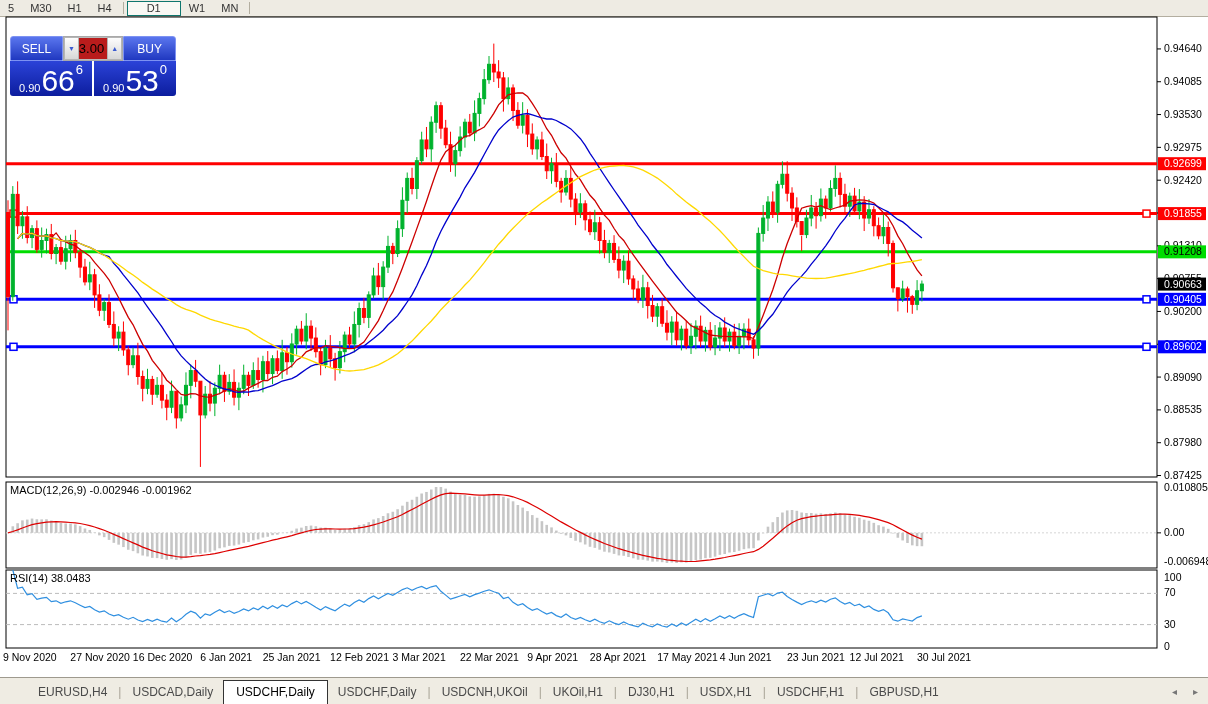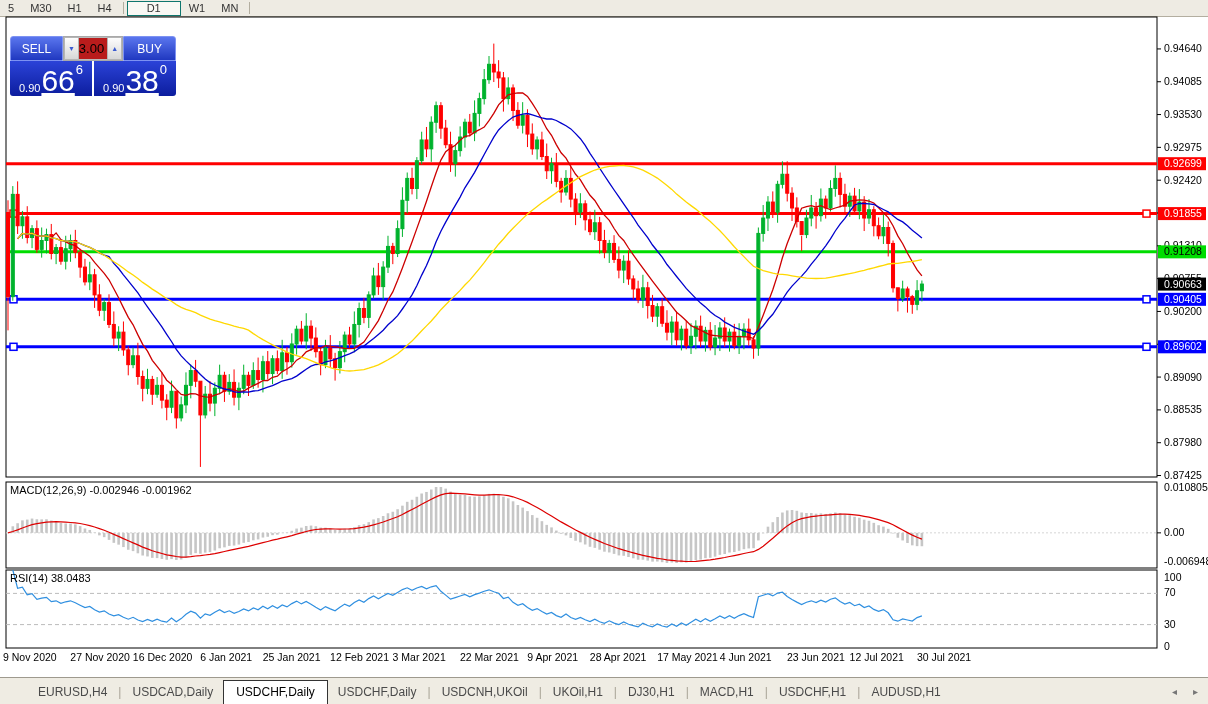--- a/index.html
+++ b/index.html
@@ -28,21 +28,21 @@
   .spin{width:15px;background:linear-gradient(#fdfdfd,#d7d7d7);border:1px solid #b5b5b5;color:#3b5bd0;
     font-size:7px;display:flex;align-items:center;justify-content:center;box-sizing:border-box;}
   #vol-field{flex:1;background:#b91c1c;color:#000;font-size:13px;display:flex;align-items:center;
     justify-content:flex-end;padding-right:3px;border-top:1px solid #bbb;border-bottom:1px solid #bbb;}
   #trade .row2{display:flex;height:35px;gap:2px;}
   .price-half{flex:1;background:linear-gradient(180deg,#2b43d8,#0c1d9e);color:#fff;display:flex;
     align-items:flex-end;justify-content:center;padding-bottom:2px;}
   .price-half.sell{border-radius:0 0 0 3px;}
   .price-half.buy{border-radius:0 0 3px 0;}
   .p-small{font-size:11px;font-weight:normal;}
-  .p-big{font-size:30px;line-height:26px;margin:0 1px;text-decoration:underline;}
+  .p-big{font-size:30px;line-height:26px;margin:0 1px;}
   .p-sup{font-size:13px;align-self:flex-start;margin-top:1px;}
 
   
   #tabbar{position:absolute;left:0;top:677px;width:1208px;height:27px;background:#efece3;
     border-top:1px solid #9e9a8e;display:flex;align-items:center;font-size:12px;color:#4a4a4a;}
   #tabbar .lead{width:28px;}
   .tab{padding:3px 10px;cursor:default;white-space:nowrap;text-align:right;}
   .tab.active{background:#fff;color:#000;border:1px solid #333;border-bottom:none;padding:4px 12px 6px 12px;margin-bottom:-1px;}
   .tab-sep{color:#a8a396;margin:0 1px;}
   #tab-nav{margin-left:auto;margin-right:10px;color:#777;font-size:10px;display:flex;gap:16px;}
@@ -740,45 +740,45 @@
       <div class="tbtn buy">BUY</div>
     </div>
     <div class="row2">
       <div class="price-half sell">
         <span class="p-small">0.90</span>
         <span class="p-big">66</span>
         <span class="p-sup">6</span>
       </div>
       <div class="price-half buy">
         <span class="p-small">0.90</span>
-        <span class="p-big">38</span>
+        <span class="p-big">53</span>
         <span class="p-sup">0</span>
       </div>
     </div>
   </div>
 
   <div id="tabbar">
     <div class="lead"></div>
     <div id="tabs-holder" style="display:flex;align-items:center;">
         <div class="tab">EURUSD,H4</div>
         <span class="tab-sep">|</span>
         <div class="tab">USDCAD,Daily</div>
         <div class="tab active">USDCHF,Daily</div>
         <div class="tab">USDCHF,Daily</div>
         <span class="tab-sep">|</span>
         <div class="tab">USDCNH,UKOil</div>
         <span class="tab-sep">|</span>
         <div class="tab">UKOil,H1</div>
         <span class="tab-sep">|</span>
         <div class="tab">DJ30,H1</div>
         <span class="tab-sep">|</span>
-        <div class="tab">MACD,H1</div>
+        <div class="tab">USDX,H1</div>
         <span class="tab-sep">|</span>
         <div class="tab">USDCHF,H1</div>
         <span class="tab-sep">|</span>
-        <div class="tab">AUDUSD,H1</div>
+        <div class="tab">GBPUSD,H1</div>
       </div>
     <div id="tab-nav">
       <span>◂</span>
       <span>▸</span>
     </div>
   </div>
 </div>
 
 </body></html>

